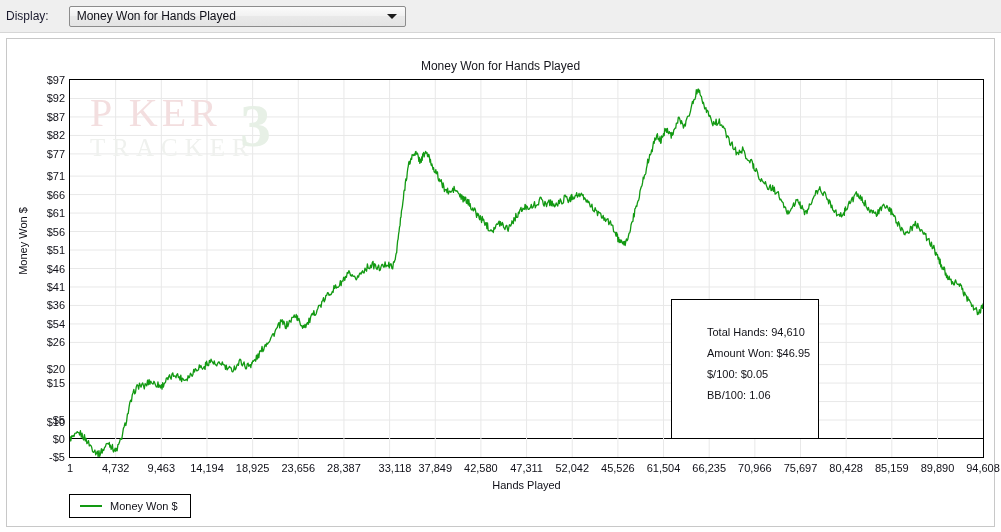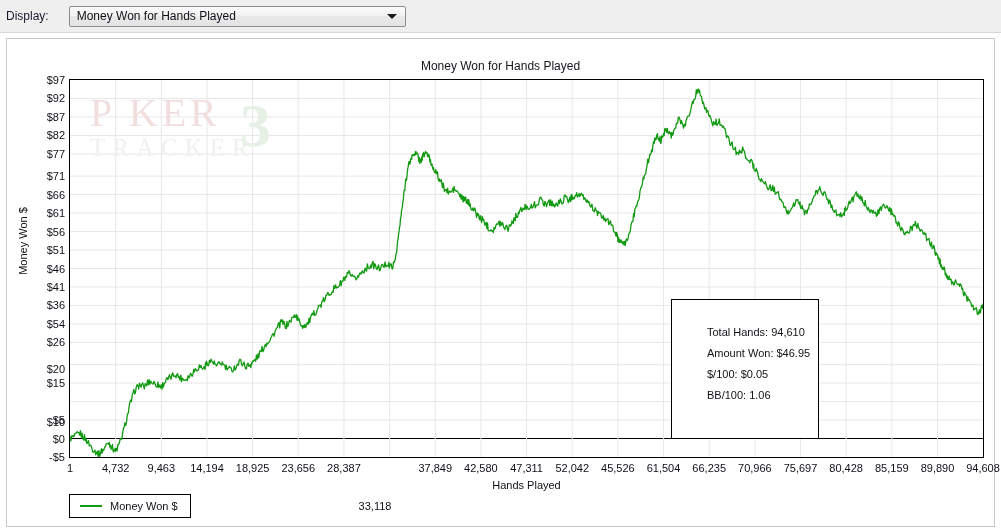--- a/index.html
+++ b/index.html
@@ -289,21 +289,21 @@
     </div>
 
     <div id="xaxis-labels">
         <div class="xtick" style="left: 1px;">1</div>
         <div class="xtick" style="left: 46.6563px;">4,732</div>
         <div class="xtick" style="left: 92.3125px;">9,463</div>
         <div class="xtick" style="left: 137.969px;">14,194</div>
         <div class="xtick" style="left: 183.625px;">18,925</div>
         <div class="xtick" style="left: 229.281px;">23,656</div>
         <div class="xtick" style="left: 274.938px;">28,387</div>
-        <div class="xtick" style="left: 306px; margin-top: 38px;">33,118</div>
+        <div class="xtick" style="left: 326px;">33,118</div>
         <div class="xtick" style="left: 366.25px;">37,849</div>
         <div class="xtick" style="left: 411.906px;">42,580</div>
         <div class="xtick" style="left: 457.563px;">47,311</div>
         <div class="xtick" style="left: 503.219px;">52,042</div>
         <div class="xtick" style="left: 548.875px;">45,526</div>
         <div class="xtick" style="left: 594.532px;">61,504</div>
         <div class="xtick" style="left: 640.188px;">66,235</div>
         <div class="xtick" style="left: 685.844px;">70,966</div>
         <div class="xtick" style="left: 731.5px;">75,697</div>
         <div class="xtick" style="left: 777.157px;">80,428</div>

